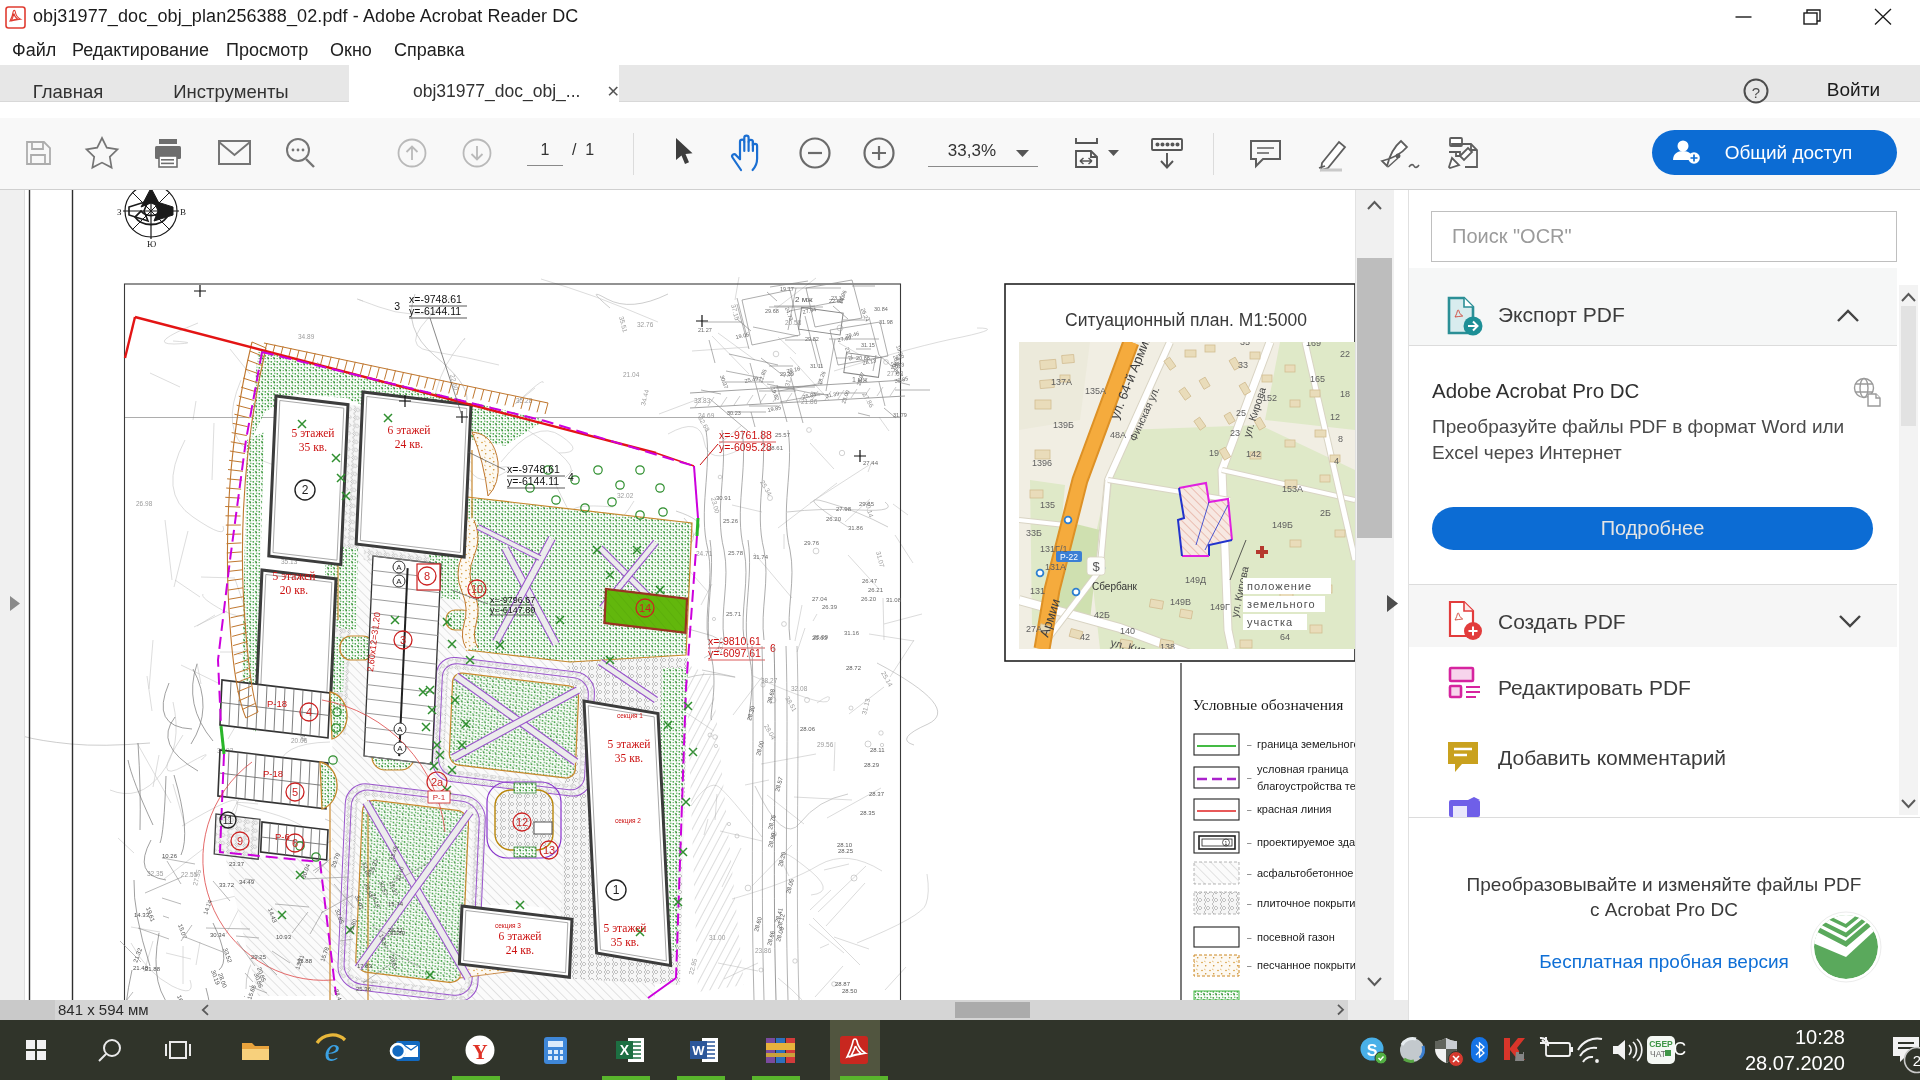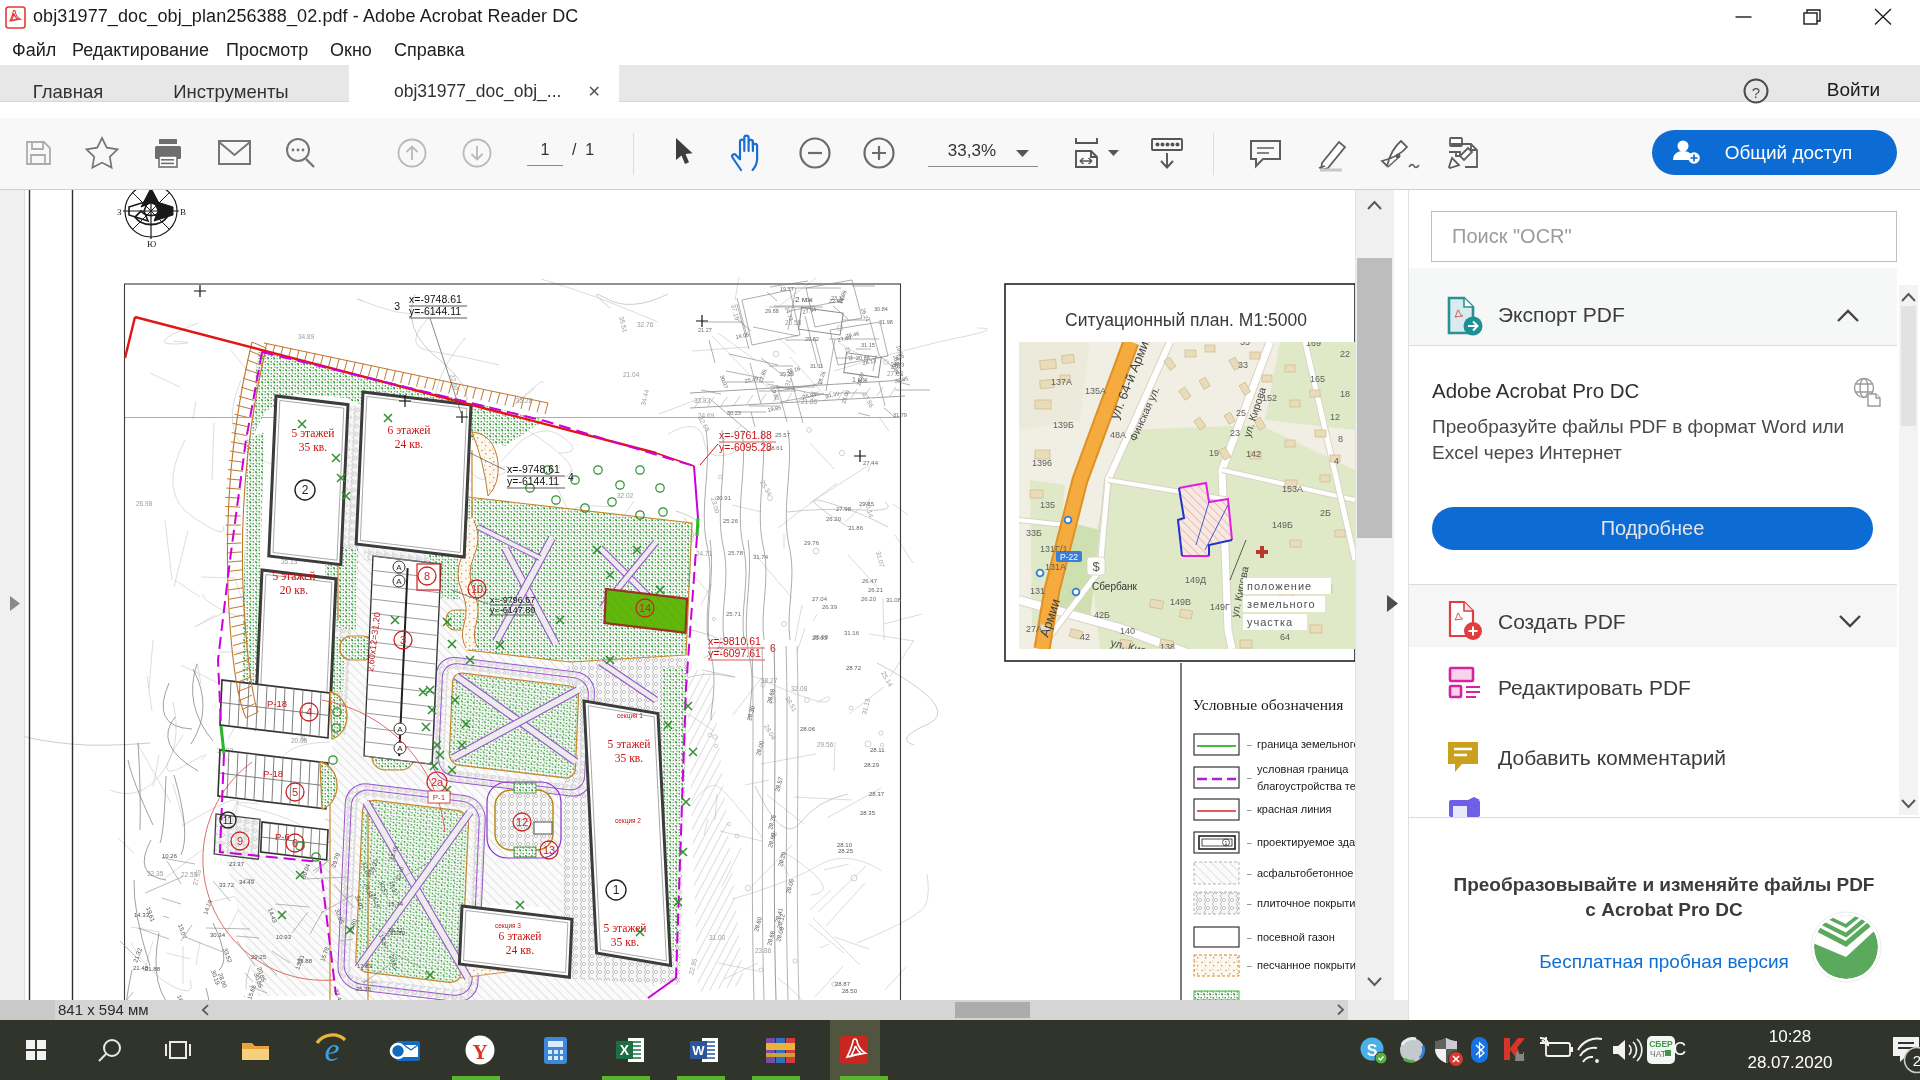--- a/index.html
+++ b/index.html
@@ -22,48 +22,48 @@
 #leftstrip{left:0;top:190px;width:25px;height:810px;background:#f0f0f0;border-right:1px solid #ddd}
 #vscroll{left:1355px;top:190px;width:39px;height:810px;background:#f0f0f0;border-left:1px solid #e2e2e2}
 #vthumb{left:1357px;top:258px;width:35px;height:280px;background:#bdbdbd}
 #panel{left:1408px;top:190px;width:512px;height:830px;background:#fff;border-left:1px solid #e0e0e0}
 #searchbox{left:1431px;top:211px;width:466px;height:51px;border:1px solid #bfbfbf;background:#fff;font-size:20px;color:#9b9b9b;display:flex;align-items:center;padding-left:20px}
 .sechead{position:absolute;font-size:21px;color:#3c3c3c}
 .pdivider{position:absolute;left:1409px;width:488px;border-bottom:1px solid #dcdcdc}
 #proname{left:1432px;top:379px;font-size:20.5px;font-weight:normal;color:#303030}
 #prodesc{left:1432px;top:414px;width:420px;font-size:19px;color:#4a4a4a;line-height:26px}
 #morebtn{left:1432px;top:507px;width:441px;height:43px;background:#0c6cd4;border-radius:22px;color:#e5e5e5;font-size:20px;display:flex;align-items:center;justify-content:center}
-#promobold{left:1420px;top:872px;width:488px;text-align:center;font-size:19px;font-weight:bold;color:#3b3b3b;line-height:25px}
+#promobold{left:1420px;top:872px;width:488px;text-align:center;font-size:19px;font-weight:normal;color:#3b3b3b;line-height:25px}
 #promolink{left:1420px;top:951px;width:488px;text-align:center;font-size:19px;color:#0f6fd6}
 #statusbar{left:0;top:1000px;width:1408px;height:20px;background:#d5d5d5}
 #statlbl{left:0;top:1000px;width:55px;height:20px;background:#c9c9c9}
 #stattext{left:58px;top:1001px;font-size:15px;color:#2b2b2b}
 #hthumb{left:955px;top:1002px;width:75px;height:16px;background:#ababab}
 #scrollcorner{left:1348px;top:1000px;width:60px;height:20px;background:#ebebeb}
 #taskbar{left:0;top:1020px;width:1920px;height:60px;background:#30342a}
 #activeapp{left:830px;top:1020px;width:50px;height:60px;background:#51553f}
 .greenbar{position:absolute;top:1076px;height:4px;background:#59b52c}
 #rus{left:1651px;top:1039px;font-size:17.5px;color:#fff}
-#clock{left:1735px;top:1024px;width:110px;color:#fff;font-size:17px;text-align:center;line-height:26px}
+#clock{left:1735px;top:1024px;width:110px;color:#fff;font-size:20px;text-align:right;line-height:26px}
 </style></head><body>
 <div class="abs" id="titlebar"></div>
 <div class="abs" id="title-text">obj31977_doc_obj_plan256388_02.pdf - Adobe Acrobat Reader DC</div>
 <div class="abs" id="menubar">
  <span class="mitem" style="left:12px">Файл</span>
  <span class="mitem" style="left:72px">Редактирование</span>
  <span class="mitem" style="left:226px">Просмотр</span>
  <span class="mitem" style="left:330px">Окно</span>
  <span class="mitem" style="left:394px">Справка</span>
 </div>
 <div class="abs" id="tabbar">
  <div class="tab" style="left:14px;width:108px">Главная</div>
  <div class="tab" style="left:146px;width:170px">Инструменты</div>
 </div>
 <div class="abs" id="activetab">
-    <span style="padding-left:45px">obj31977_doc_obj_...</span>
+    <span style="padding-left:64px">obj31977_doc_obj_...</span>
     <span style="margin-left:26px;color:#555;font-size:16px">✕</span>
   </div>
 <div class="abs" id="signin">Войти</div>
 <div class="abs" id="toolbar"></div>
 <div class="abs" id="pgnum">1</div>
 <div class="abs" id="pgtot">/&nbsp;&nbsp;1</div>
 <div class="abs" id="zoomtxt">33,3%</div>
 <div class="abs" id="zoomline"></div>
 <div class="abs" id="sharebtn">Общий доступ</div>
 <div class="abs" id="docarea"></div>

